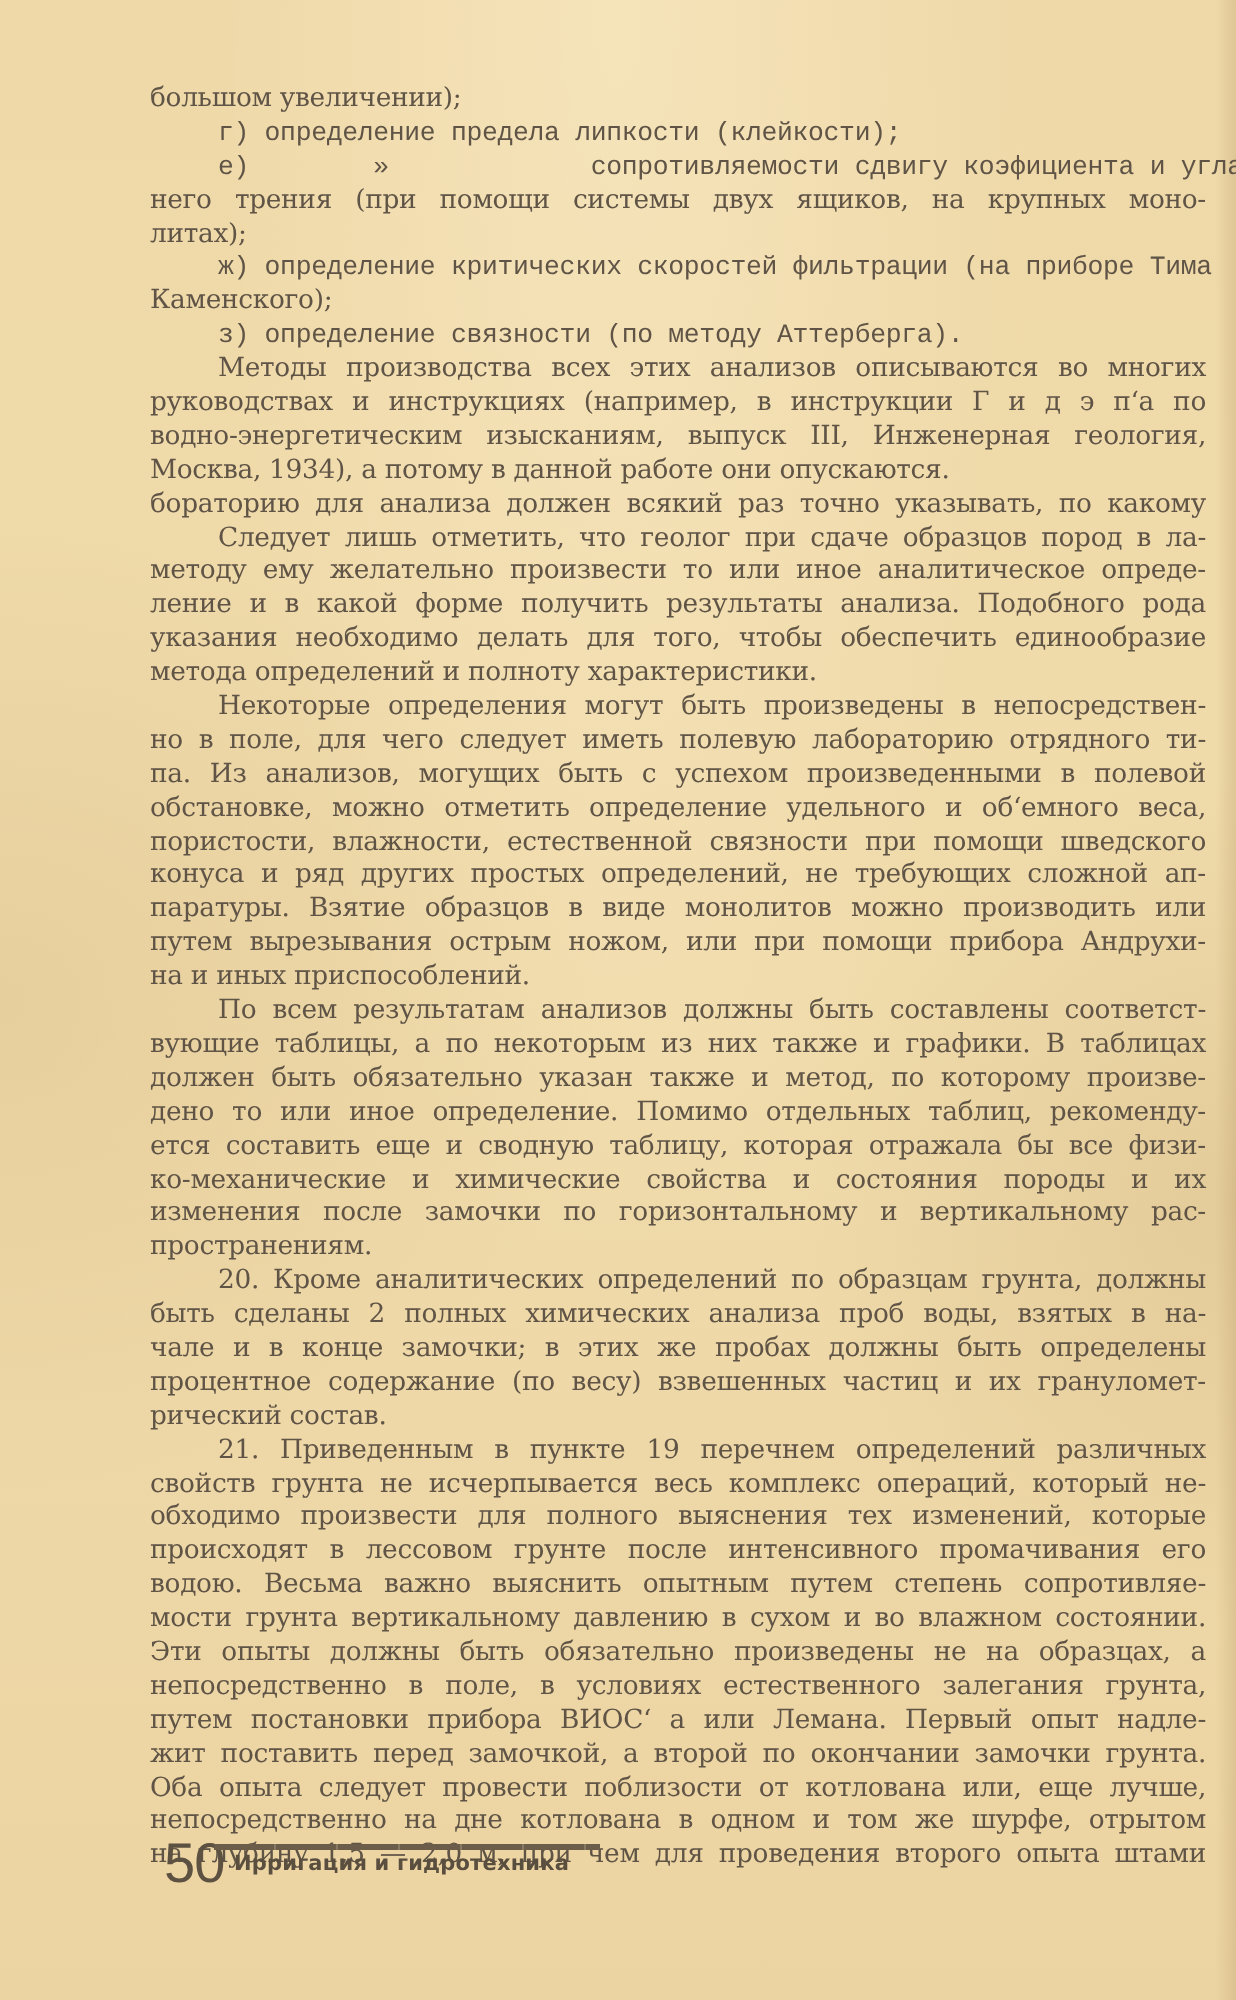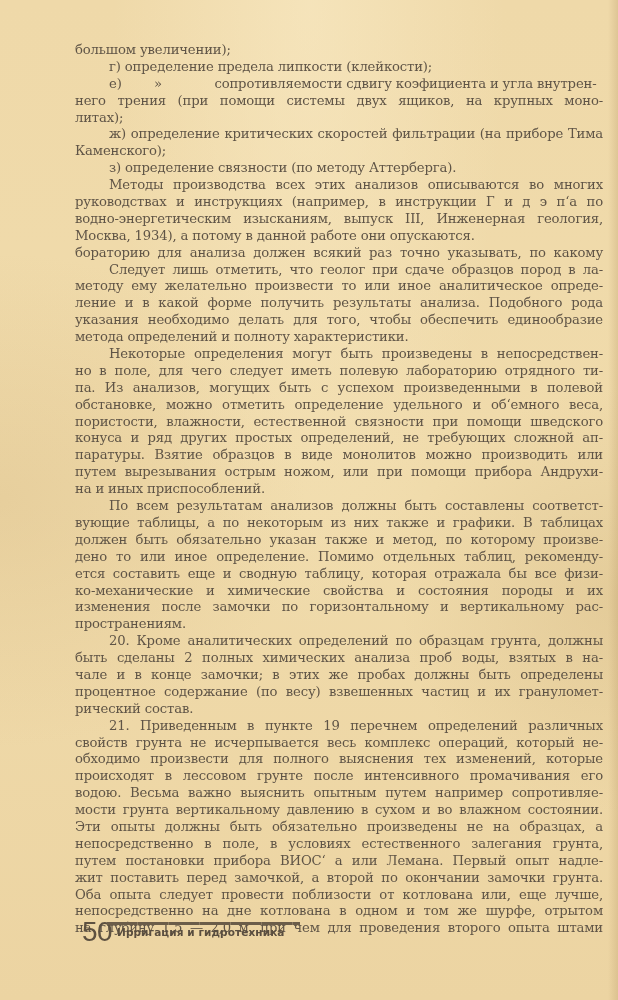--- a/index.html
+++ b/index.html
@@ -49,20 +49,21 @@
       display: block;
     }
     .line.last {
       text-align-last: left;
     }
     .line.indent {
       padding-left: 34px;
     }
     .line.indent-list {
       padding-left: 34px;
+      font-family: Liberation Mono, monospace;
     }
     .footer {
       position: absolute;
       left: 82px;
       top: 914px;
       height: 40px;
       width: 240px;
     }
     .page-number {
       position: absolute;
@@ -137,21 +138,21 @@
     <div class="line last">пространениям.</div>
     <div class="line indent">20. Кроме аналитических определений по образцам грунта, должны</div>
     <div class="line">быть сделаны 2 полных химических анализа проб воды, взятых в на-</div>
     <div class="line">чале и в конце замочки; в этих же пробах должны быть определены</div>
     <div class="line">процентное содержание (по весу) взвешенных частиц и их грануломет-</div>
     <div class="line last">рический состав.</div>
     <div class="line indent">21. Приведенным в пункте 19 перечнем определений различных</div>
     <div class="line">свойств грунта не исчерпывается весь комплекс операций, который не-</div>
     <div class="line">обходимо произвести для полного выяснения тех изменений, которые</div>
     <div class="line">происходят в лессовом грунте после интенсивного промачивания его</div>
-    <div class="line">водою. Весьма важно выяснить опытным путем например сопротивляе-</div>
+    <div class="line">водою. Весьма важно выяснить опытным путем степень сопротивляе-</div>
     <div class="line">мости грунта вертикальному давлению в сухом и во влажном состоянии.</div>
     <div class="line">Эти опыты должны быть обязательно произведены не на образцах, а</div>
     <div class="line">непосредственно в поле, в условиях естественного залегания грунта,</div>
     <div class="line">путем постановки прибора ВИОС‘ а или Лемана. Первый опыт надле-</div>
     <div class="line">жит поставить перед замочкой, а второй по окончании замочки грунта.</div>
     <div class="line">Оба опыта следует провести поблизости от котлована или, еще лучше,</div>
     <div class="line">непосредственно на дне котлована в одном и том же шурфе, отрытом</div>
     <div class="line">на глубину 1,5 — 2,0 м, при чем для проведения второго опыта штами</div>
   </div>
 

